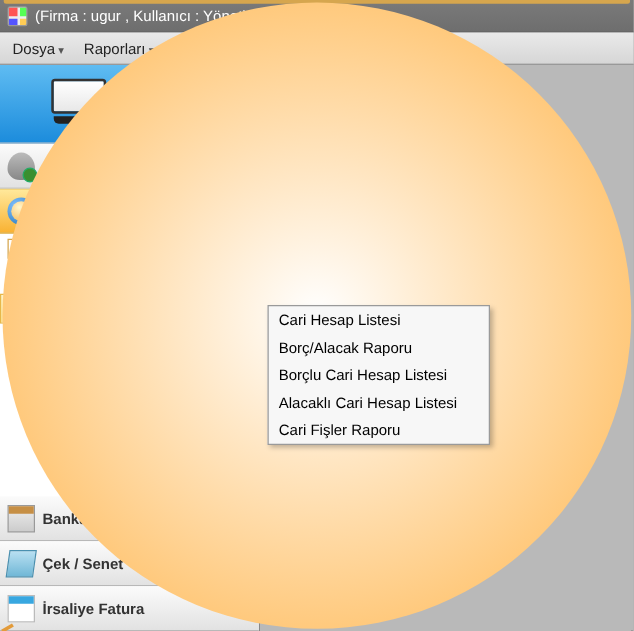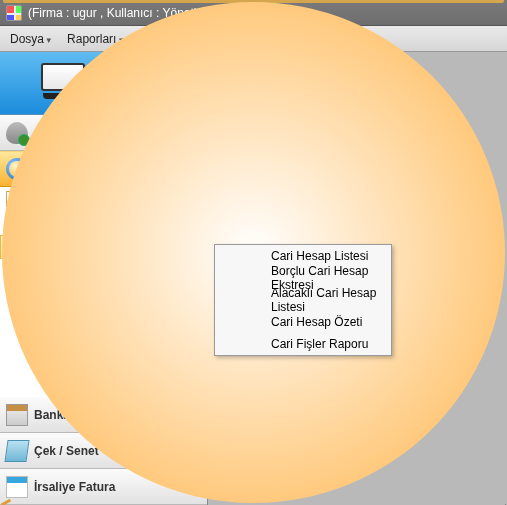--- a/index.html
+++ b/index.html
@@ -109,21 +109,20 @@
 
   .spacer { flex:1; background:#fff; }
 
   .flyout {
     position: absolute;
     left: 214px; top: 244px;
     width: 178px;
     background: #f7f7f7;
     border: 1px solid #9a9a9a;
     box-shadow: 2px 2px 4px rgba(0,0,0,.25);
-    padding-left: 48px;
   }
   .flyout .fitem { height:22px; display:flex; align-items:center; padding:0 8px; cursor: default; }
 
   
   .ic-stok { background: linear-gradient(#bbb,#888); border-radius:50% 50% 45% 45%/60% 60% 40% 40%; }
   .ic-stok::after{ content:""; position:absolute; right:-2px; bottom:-2px; width:10px; height:10px; background:#3a8f2f; border-radius:50%; border:1px solid #2a6; }
   .ic-cari { background: radial-gradient(circle at 30% 30%, #7fc0ff, #1f6fb0); border-radius:50%; }
   .ic-cari::after{ content:""; position:absolute; inset:3px; background: radial-gradient(circle at 40% 30%, #fff6cc,#f6b44c); border-radius:50%; }
   .ic-banka { background: linear-gradient(#eee,#ccc); border:1px solid #999; }
   .ic-banka::before{ content:""; position:absolute; top:0; left:0; right:0; height:6px; background:#c68f45; }
@@ -207,24 +206,24 @@
 
   </div>
   <div class="content"></div>
 </div>
 
 <div class="flyout">
   <div class="fitem">
       <span>Cari Hesap Listesi</span>
     </div>
   <div class="fitem">
-      <span>Borçlu Cari Hesap Ekstresi</span>
+      <span>Borç/Alacak Raporu</span>
+    </div>
+  <div class="fitem">
+      <span>Borçlu Cari Hesap Listesi</span>
     </div>
   <div class="fitem">
       <span>Alacaklı Cari Hesap Listesi</span>
     </div>
   <div class="fitem">
-      <span>Cari Hesap Özeti</span>
-    </div>
-  <div class="fitem">
       <span>Cari Fişler Raporu</span>
     </div>
 </div>
 
 </body></html>

